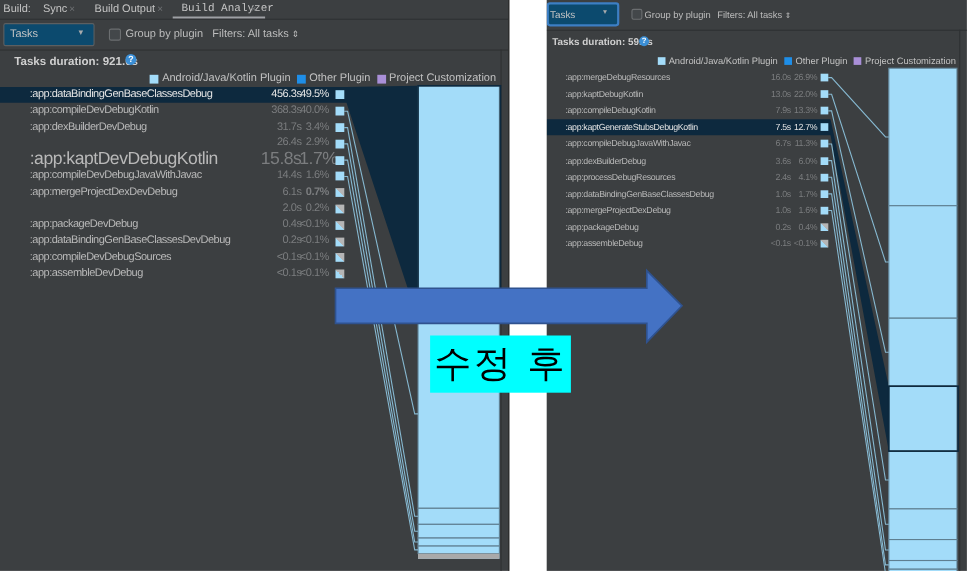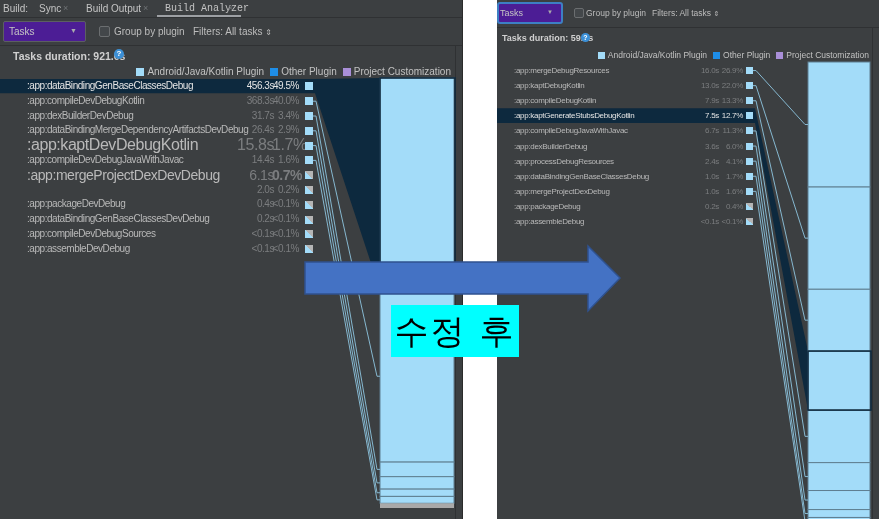--- a/index.html
+++ b/index.html
@@ -13,21 +13,21 @@
   .abs { position:absolute; white-space:nowrap; }
   .hline { position:absolute; left:0; right:0; height:1px; background:#2f3133; }
   .vline { position:absolute; width:1px; bottom:0; background:#2f3133; }
 
   
   .tabtext { font-size:10px; color:#c4c4c4; top:3px; }
   .tabclose { font-size:9px; color:#6f7275; top:3px; }
   .tab-underline { position:absolute; height:2px; background:#9da0a4; }
 
   
-  .dropdown { position:absolute; box-sizing:border-box; background:#4c1d95; }
+  .dropdown { position:absolute; box-sizing:border-box; background:#0c4a6e; }
   .dropdown .val { position:absolute; left:5px; color:#c4c4c4; }
   .dropdown .arrow { position:absolute; color:#a9abad; }
   .checkbox { position:absolute; box-sizing:border-box; border:1px solid #6b6e70; border-radius:2px; background:#43474a; }
   .tool-label { color:#bdbdbd; }
 
   
   .hdr { font-weight:bold; color:#d0d0d0; }
   .help { position:absolute; border-radius:50%; background:#3b8fd6; color:#ffffff; font-weight:bold;
           text-align:center; font-family:"Liberation Sans", sans-serif; }
 
@@ -132,38 +132,37 @@
           <span class="tval" style="left: 272px; width: 27px; letter-spacing: -0.45px;">40.0%</span>
           <span class="swatch" style="left: 305px; top: 3.4px; width: 8px; height: 8px; background: rgb(163, 220, 249);"></span>
         </div>
         <div class="row" style="top: 108.6px; height: 14.8px; width: 315px; font-size: 10px; line-height: 14.8px;">
           <span class="tname" style="left: 27px; letter-spacing: -0.45px;">:app:dexBuilderDevDebug</span>
           <span class="tval" style="left: 230px; width: 44px; letter-spacing: -0.45px;">31.7s</span>
           <span class="tval" style="left: 272px; width: 27px; letter-spacing: -0.45px;">3.4%</span>
           <span class="swatch" style="left: 305px; top: 3.4px; width: 8px; height: 8px; background: rgb(163, 220, 249);"></span>
         </div>
         <div class="row" style="top: 123.4px; height: 14.8px; width: 315px; font-size: 10px; line-height: 14.8px;">
-          <span class="tname" style="left: 27px; letter-spacing: -0.45px;">:app:dataBindingMergeDependencyArtifactsDevDebug</span>
           <span class="tval" style="left: 230px; width: 44px; letter-spacing: -0.45px;">26.4s</span>
           <span class="tval" style="left: 272px; width: 27px; letter-spacing: -0.45px;">2.9%</span>
           <span class="swatch" style="left: 305px; top: 3.4px; width: 8px; height: 8px; background: rgb(163, 220, 249);"></span>
         </div>
         <div class="row" style="top: 138.2px; height: 14.8px; width: 315px; font-size: 16px; line-height: 14.8px;">
           <span class="tname" style="left: 27px; letter-spacing: -0.45px;">:app:kaptDevDebugKotlin</span>
           <span class="tval" style="left: 230px; width: 44px; letter-spacing: -0.45px;">15.8s</span>
           <span class="tval" style="left: 272px; width: 27px; letter-spacing: -0.45px;">1.7%</span>
           <span class="swatch" style="left: 305px; top: 3.4px; width: 8px; height: 8px; background: rgb(163, 220, 249);"></span>
         </div>
         <div class="row" style="top: 153px; height: 14.8px; width: 315px; font-size: 10px; line-height: 14.8px;">
           <span class="tname" style="left: 27px; letter-spacing: -0.45px;">:app:compileDevDebugJavaWithJavac</span>
           <span class="tval" style="left: 230px; width: 44px; letter-spacing: -0.45px;">14.4s</span>
           <span class="tval" style="left: 272px; width: 27px; letter-spacing: -0.45px;">1.6%</span>
           <span class="swatch" style="left: 305px; top: 3.4px; width: 8px; height: 8px; background: rgb(163, 220, 249);"></span>
         </div>
-        <div class="row" style="top: 167.8px; height: 14.8px; width: 315px; font-size: 14px; line-height: 14.8px;">
+        <div class="row" style="top: 167.8px; height: 14.8px; width: 315px; font-size: 10px; line-height: 14.8px;">
           <span class="tname" style="left: 27px; letter-spacing: -0.45px;">:app:mergeProjectDexDevDebug</span>
           <span class="tval" style="left: 230px; width: 44px; letter-spacing: -0.45px;">6.1s</span>
           <span class="tval" style="left: 272px; width: 27px; letter-spacing: -0.45px; font-weight: bold;">0.7%</span>
           <span class="swatch" style="left: 305px; top: 3.4px; width: 8px; height: 8px; background: linear-gradient(to right top, rgb(163, 220, 249) 50%, rgb(181, 181, 181) 50%);"></span>
         </div>
         <div class="row" style="top: 182.6px; height: 14.8px; width: 315px; font-size: 10px; line-height: 14.8px;">
           <span class="tval" style="left: 230px; width: 44px; letter-spacing: -0.45px;">2.0s</span>
           <span class="tval" style="left: 272px; width: 27px; letter-spacing: -0.45px;">0.2%</span>
           <span class="swatch" style="left: 305px; top: 3.4px; width: 8px; height: 8px; background: linear-gradient(to right top, rgb(163, 220, 249) 50%, rgb(181, 181, 181) 50%);"></span>
         </div>

